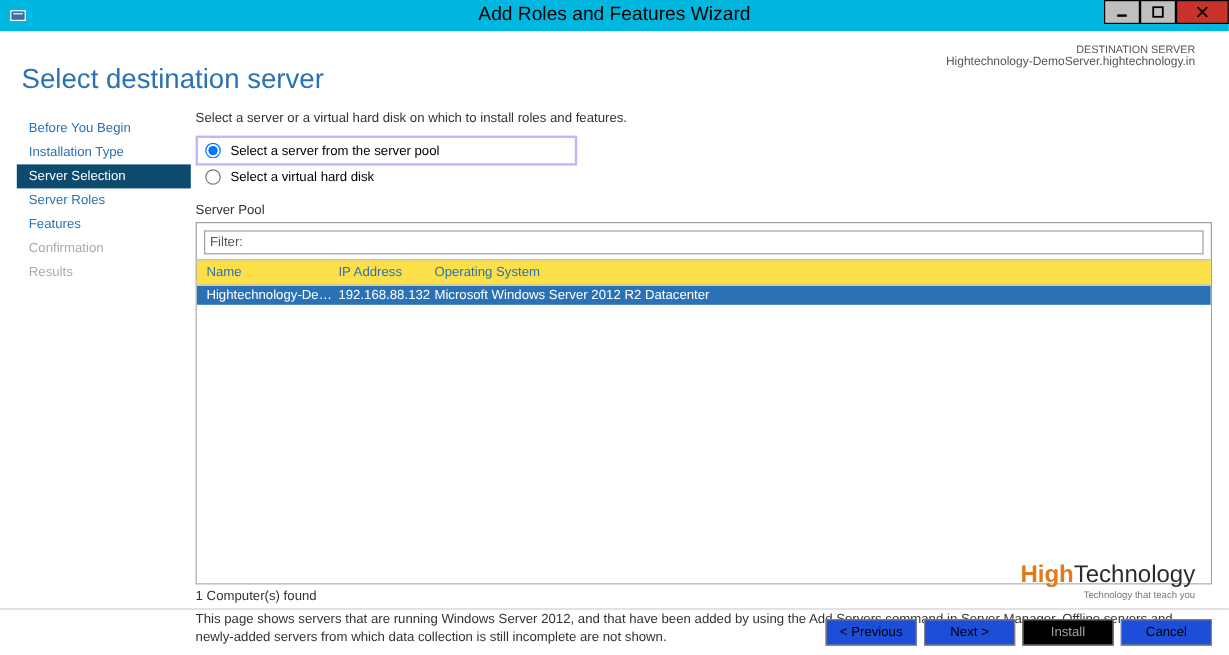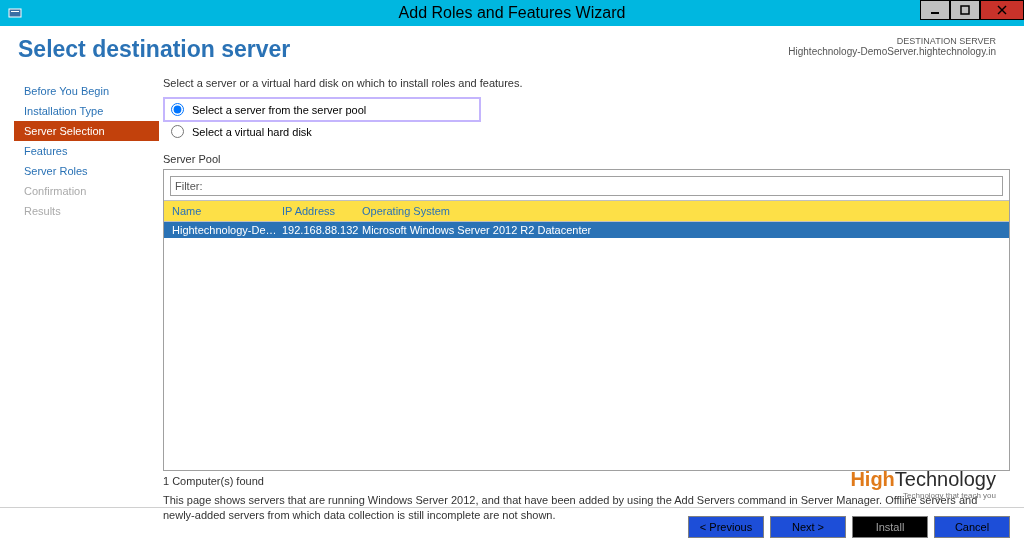--- a/index.html
+++ b/index.html
@@ -8,30 +8,30 @@
 
   .titlebar { height: 26px; background: #00b7e0; display: flex; align-items: center; position: relative; }
   .titlebar-icon { width: 18px; height: 18px; margin-left: 6px; display: flex; align-items: center; justify-content: center; }
   .titlebar-title { position: absolute; left: 0; right: 0; text-align: center; font-size: 16px; color: #000; pointer-events: none; }
   .window-controls { margin-left: auto; display: flex; height: 100%; }
   .win-btn { width: 30px; height: 20px; border: 1px solid #000; background: #bfbfbf; display: flex; align-items: center; justify-content: center; font-size: 11px; cursor: pointer; }
   .win-btn.close { background: #c8322a; color: #000; width: 44px; }
   .win-btn svg { display: block; }
 
   .header-row { display: flex; padding: 10px 28px 0 18px; position: relative; }
-  .page-title { color: #2a72b5; font-size: 23px; font-weight: 700; }
+  .page-title { color: #2a72b5; font-size: 23px; font-weight: 400; margin-top: 16px; }
   .dest-box { margin-left: auto; text-align: right; font-size: 10px; color: #555; }
   .dest-box .label { text-transform: uppercase; font-size: 9px; }
 
   .body-row { flex: 1; display: flex; padding: 14px 14px 0 14px; min-height: 0; }
 
   .nav { width: 145px; padding-top: 4px; }
   .nav-item { padding: 4px 10px; font-size: 11px; color: #555; cursor: default; }
   .nav-item.link { color: #2a72b5; cursor: pointer; }
-  .nav-item.selected { background: #c2410c; color: #fff; }
+  .nav-item.selected { background: #0c4a6e; color: #fff; }
   .nav-item.disabled { color: #aaa; }
 
   .main { flex: 1; display: flex; flex-direction: column; padding-left: 4px; min-width: 0; }
   .instruction { font-size: 11px; color: #333; margin-bottom: 6px; }
 
   .radio-group { padding: 2px 0 6px 0; }
   .radio-row { display: flex; align-items: center; gap: 4px; padding: 1px 0; }
   .radio-row input { margin: 2px 4px 2px 2px; }
   .highlight-box { border: 2px solid #c4b5fd; padding: 1px 4px; width: 318px; }
 
@@ -105,22 +105,22 @@
       <div>Hightechnology-DemoServer.hightechnology.in</div>
     </div>
   </div>
 
   <div class="body-row">
 
     <div class="nav">
       <div class="nav-item link">Before You Begin</div>
       <div class="nav-item link">Installation Type</div>
       <div class="nav-item selected">Server Selection</div>
+      <div class="nav-item link">Server Roles</div>
       <div class="nav-item link">Features</div>
-      <div class="nav-item link">Server Roles</div>
       <div class="nav-item disabled">Confirmation</div>
       <div class="nav-item disabled">Results</div>
     </div>
 
     <div class="main">
       <div class="instruction">Select a server or a virtual hard disk on which to install roles and features.</div>
 
       <div class="radio-group">
         <div class="highlight-box">
           <label class="radio-row">

